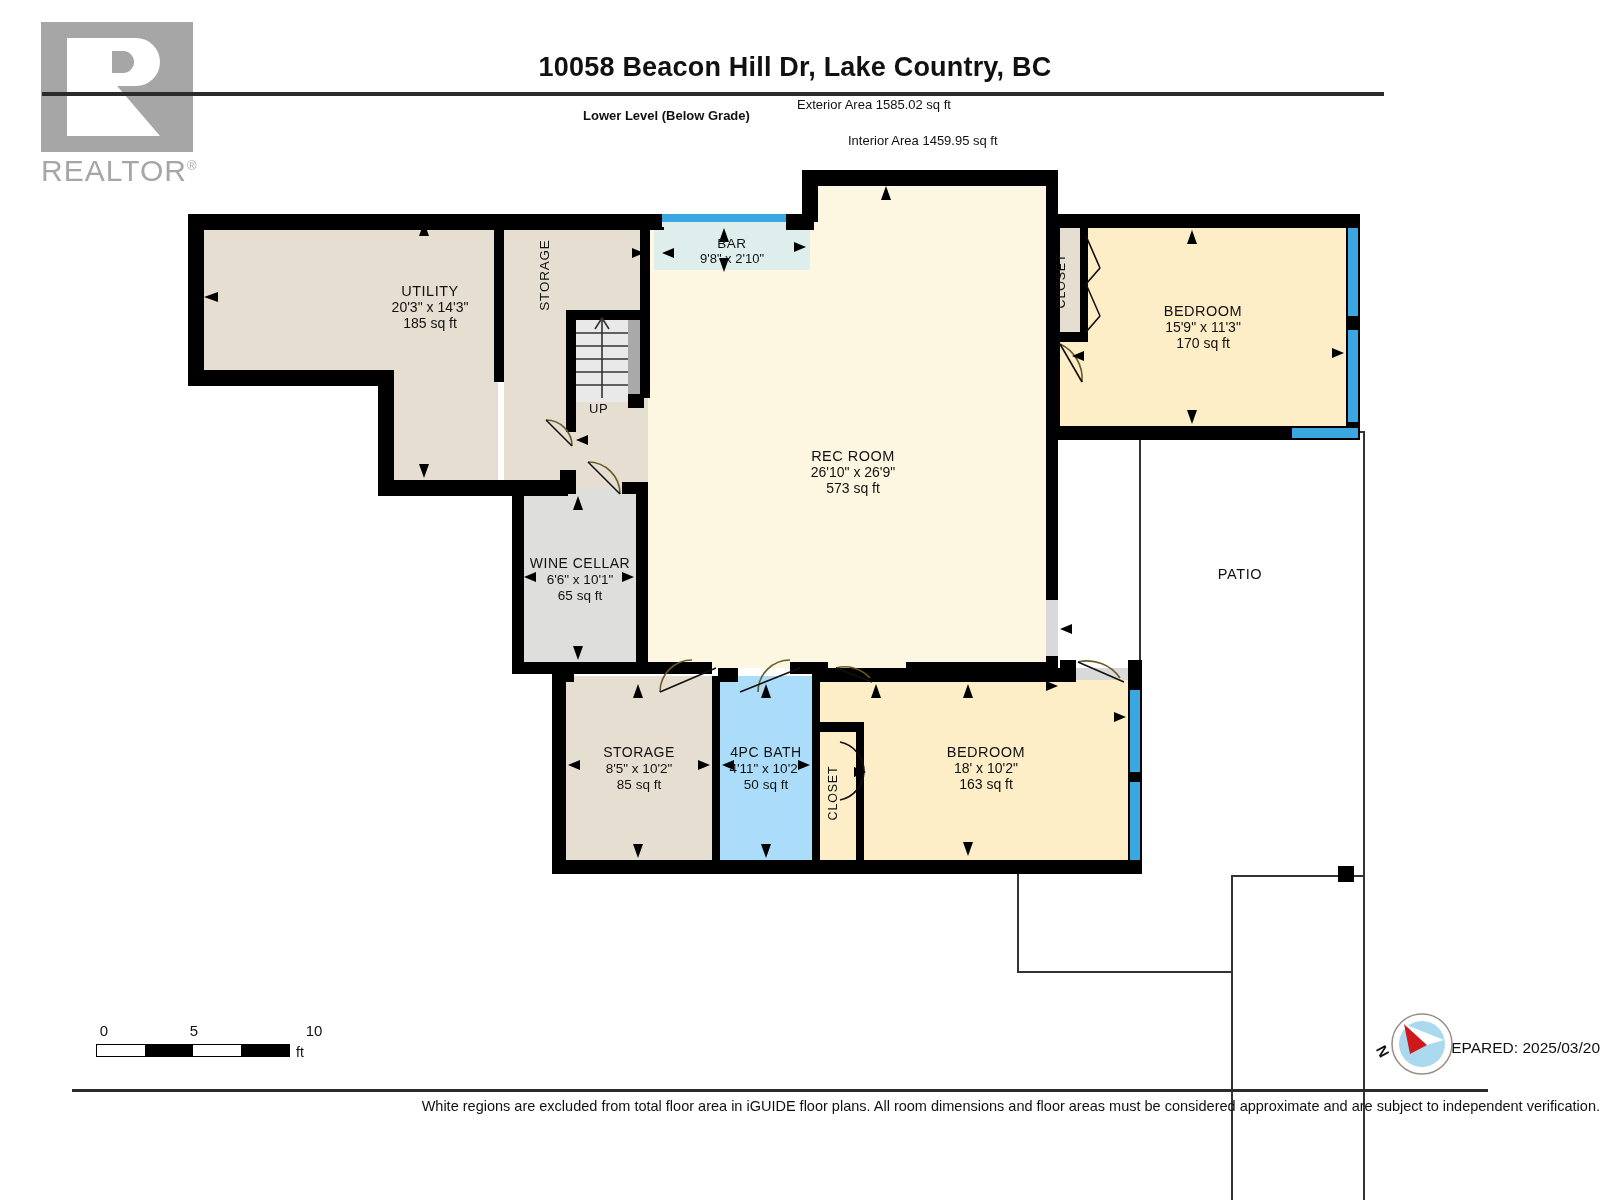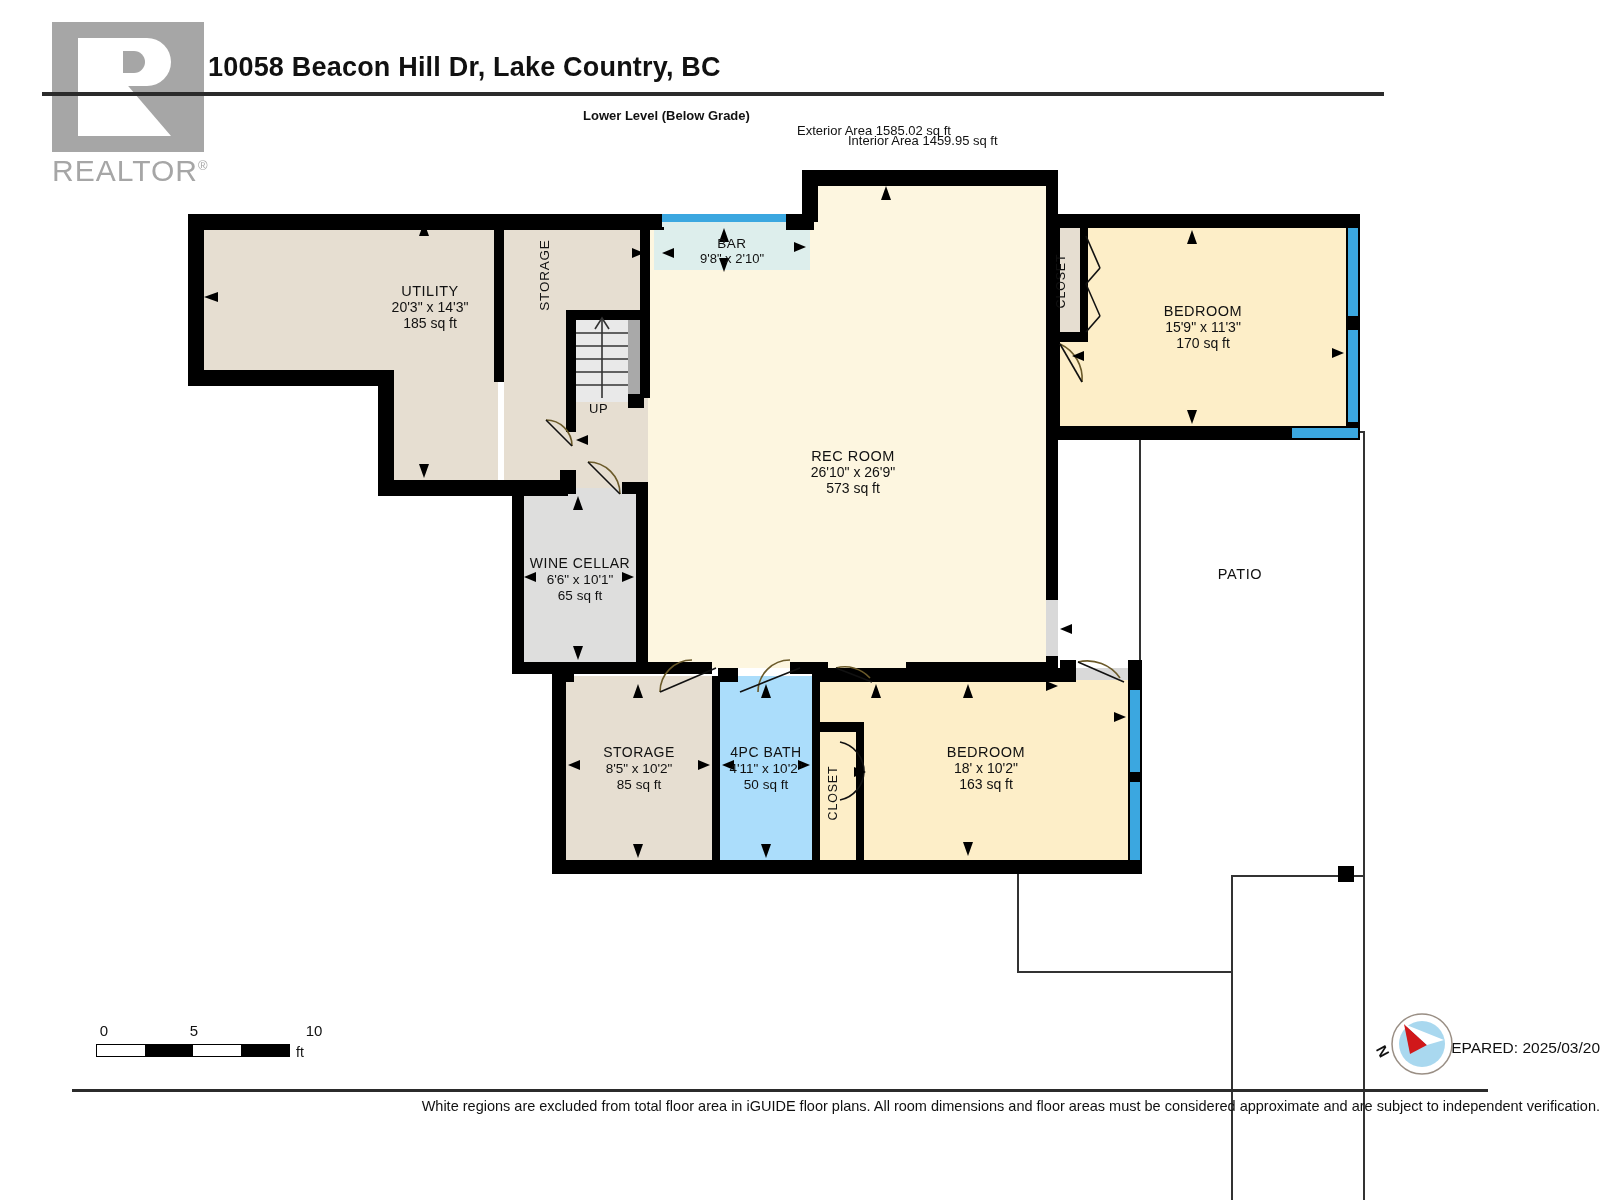--- a/index.html
+++ b/index.html
@@ -18,21 +18,21 @@
   #page {
     position: absolute;
     left: 0; top: 0;
     width: 1600px;
     height: 1200px;
   }
 
   
   .logo-wrap {
     position: absolute;
-    left: 52px; top: 22px;
+    left: 41px; top: 22px;
     width: 160px; height: 180px; padding-left: 28px;
   }
   .logo-square {
     position: absolute;
     left: 0; top: 0;
     width: 152px; height: 130px;
     background: #a6a6a6;
   }
   .logo-r-stem {
     position: absolute;
@@ -75,36 +75,37 @@
     width: 160px;
     font-size: 30px;
     letter-spacing: 1px;
     color: #a6a6a6;
     font-family: "Liberation Sans", sans-serif;
   }
   .logo-word sup { font-size: 13px; }
 
   .title {
     position: absolute;
-    left: 208px; top: 52px;
+    left: 200px; top: 52px;
     width: 1190px;
+    text-align: center;
     font-size: 27px;
     font-weight: bold;
     letter-spacing: 0.2px;
   }
   .sub-row {
     position: absolute;
     font-size: 13px;
     white-space: nowrap;
   }
   .sub-level {
     left: 583px; top: 108px;
     font-weight: bold;
   }
-  .sub-ext { left: 797px; top: 123px; }
+  .sub-ext { left: 797px; top: 97px; }
   .sub-int { left: 832px; top: 133px; margin-left: 16px; }
 
   
   #plan {
     position: absolute;
     left: 0; top: 0;
     width: 1600px; height: 1200px;
   }
 
   

